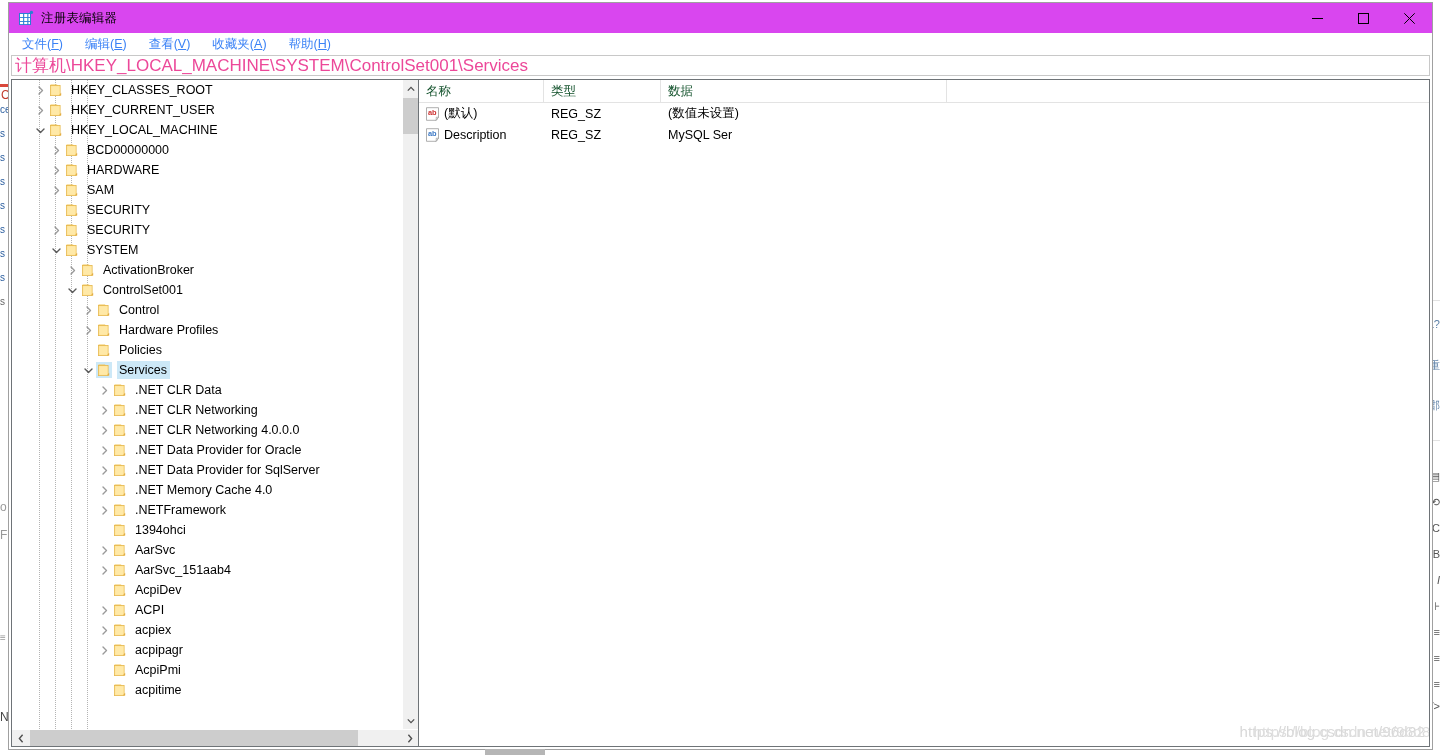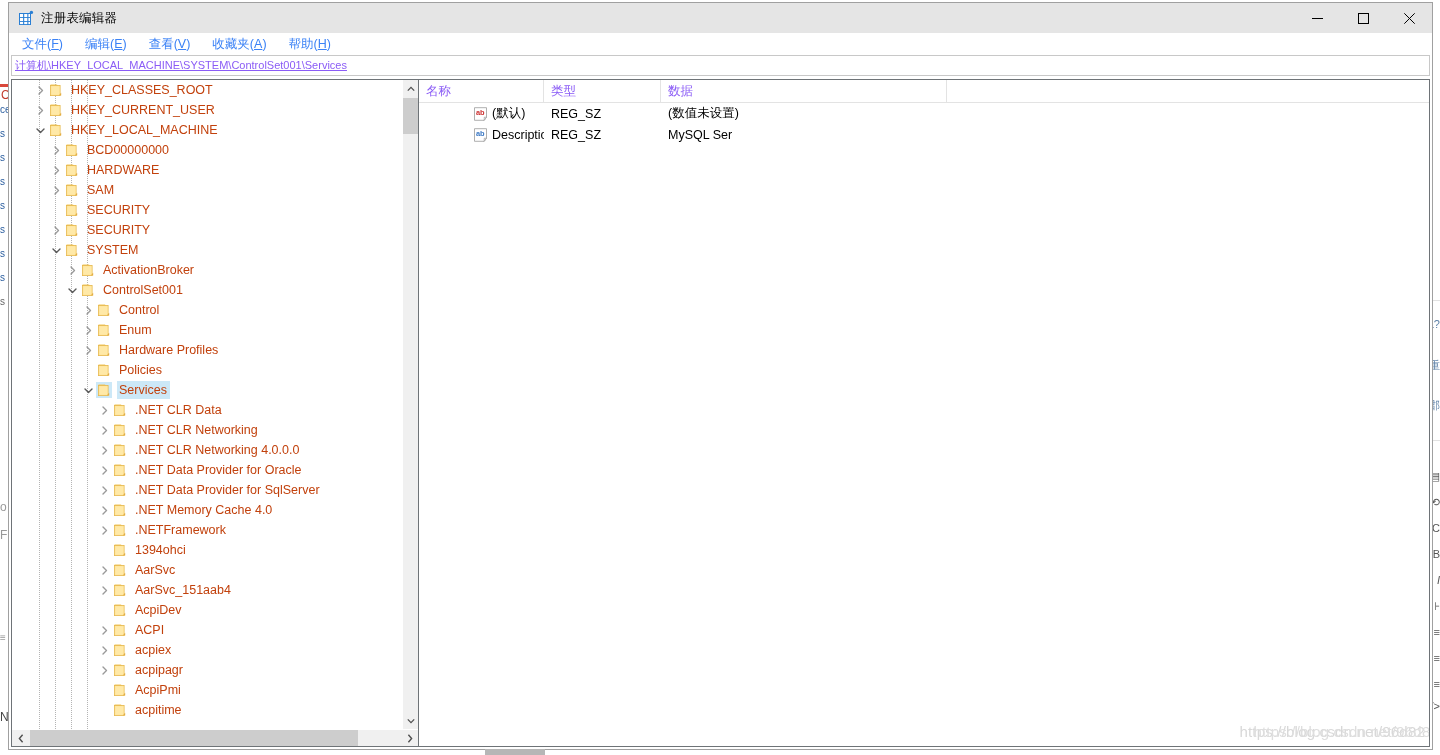--- a/index.html
+++ b/index.html
@@ -78,21 +78,21 @@
     background: #ffffff;
     border: 1px solid #a0a0a0;
     box-sizing: border-box;
     box-shadow: 0 0 0 0 rgba(0,0,0,0);
   }
 
   
   .titlebar {
     position: relative;
     height: 30px;
-    background: #e5e5e5;
+    background: #d946ef;
     display: flex;
     align-items: center;
     user-select: none;
   }
   .title-icon {
     width: 16px; height: 16px;
     margin-left: 9px;
     margin-right: 7px;
     position: relative;
     flex: 0 0 auto;
@@ -142,26 +142,25 @@
   .addressbar {
     margin: 0 2px 0 2px;
     height: 21px;
     border: 1px solid #c8c8c8;
     background: #ffffff;
     display: flex;
     align-items: center;
     box-sizing: border-box;
   }
   .address-text {
-    font-size: 11px;
-    color: #8b5cf6;
+    font-size: 17px;
+    color: #ec4899;
     padding-left: 3px;
     white-space: nowrap;
     overflow: hidden;
-    text-decoration: underline;
   }
 
   
   .content {
     position: absolute;
     left: 2px;
     top: 76px;
     right: 2px;
     bottom: 2px;
     display: flex;
@@ -213,21 +212,21 @@
   .twisty svg { display: block; }
   .folder {
     width: 16px; height: 16px;
     flex: 0 0 16px;
     position: relative;
     margin-right: 5px;
     z-index: 2;
   }
   .node-label {
     font-size: 12.5px;
-    color: #c2410c;
+    color: #000000;
     line-height: 16px;
     padding: 1px 3px 1px 2px;
     z-index: 2;
   }
   .tree-row.selected .node-label {
     background: #cce8f7;
   }
   .tree-row.selected .folder { background: #cce8f7; }
   
   .guide {
@@ -317,21 +316,21 @@
   .list-header {
     height: 22px;
     display: flex;
     background: #ffffff;
     border-bottom: 1px solid #e3e3e3;
     user-select: none;
   }
   .col-head {
     position: relative;
     font-size: 12.5px;
-    color: #8b5cf6;
+    color: #14532d;
     padding: 3px 0 0 7px;
     box-sizing: border-box;
     border-right: 1px solid #e3e3e3;
     cursor: default;
     white-space: nowrap;
   }
   .col-name { width: 125px; }
   .col-type { width: 117px; }
   .col-data { width: 286px; }
   .col-filler { flex: 1 1 auto; border-right: none; }
@@ -357,21 +356,20 @@
     display: flex;
     align-items: center;
   }
   .cell.type { width: 117px; padding-left: 7px; }
   .cell.data { width: 286px; padding-left: 7px; }
   .ab-icon {
     width: 15px; height: 14px;
     flex: 0 0 15px;
     margin-right: 4px;
     position: relative;
-    margin-left: 48px;
   }
 
   
   .watermark {
     position: absolute;
     right: 4px;
     bottom: 6px;
     font-size: 15px;
     color: #d8d8d8;
     white-space: nowrap;
@@ -678,35 +676,20 @@
                   <svg width="9" height="9" viewBox="0 0 9 9">
                     <polyline points="3,1 6.5,4.5 3,8" fill="none" stroke="#9a9a9a" stroke-width="1.4" stroke-linecap="round" stroke-linejoin="round"></polyline>
                   </svg>
                 </div>
                 <div class="folder"><svg width="16" height="16" viewBox="0 0 16 16">
                     <path d="M2.5 2.5 H9 L10.4 4.2 H2.5 Z" fill="#f2c75c"></path>
                     <rect x="2.5" y="3.4" width="9.6" height="10.2" fill="#ffe08a" stroke="#e6b84f" stroke-width="0.8"></rect>
                     <rect x="3.3" y="4.2" width="8.2" height="8.6" fill="#ffe9a8"></rect>
                     <path d="M11.6 12.2 L13.2 10.8 L13.2 13.6 L11.6 13.6 Z" fill="#e3ae44"></path>
                   </svg></div>
-                <div class="node-label">Enum</div>
-              </div>
-              <div class="tree-row">
-                <div style="width: 68px; flex: 0 0 68px; height: 20px;"></div>
-                <div class="twisty">
-                  <svg width="9" height="9" viewBox="0 0 9 9">
-                    <polyline points="3,1 6.5,4.5 3,8" fill="none" stroke="#9a9a9a" stroke-width="1.4" stroke-linecap="round" stroke-linejoin="round"></polyline>
-                  </svg>
-                </div>
-                <div class="folder"><svg width="16" height="16" viewBox="0 0 16 16">
-                    <path d="M2.5 2.5 H9 L10.4 4.2 H2.5 Z" fill="#f2c75c"></path>
-                    <rect x="2.5" y="3.4" width="9.6" height="10.2" fill="#ffe08a" stroke="#e6b84f" stroke-width="0.8"></rect>
-                    <rect x="3.3" y="4.2" width="8.2" height="8.6" fill="#ffe9a8"></rect>
-                    <path d="M11.6 12.2 L13.2 10.8 L13.2 13.6 L11.6 13.6 Z" fill="#e3ae44"></path>
-                  </svg></div>
                 <div class="node-label">Hardware Profiles</div>
               </div>
               <div class="tree-row">
                 <div style="width: 68px; flex: 0 0 68px; height: 20px;"></div>
                 <div class="twisty"></div>
                 <div class="folder"><svg width="16" height="16" viewBox="0 0 16 16">
                     <path d="M2.5 2.5 H9 L10.4 4.2 H2.5 Z" fill="#f2c75c"></path>
                     <rect x="2.5" y="3.4" width="9.6" height="10.2" fill="#ffe08a" stroke="#e6b84f" stroke-width="0.8"></rect>
                     <rect x="3.3" y="4.2" width="8.2" height="8.6" fill="#ffe9a8"></rect>
                     <path d="M11.6 12.2 L13.2 10.8 L13.2 13.6 L11.6 13.6 Z" fill="#e3ae44"></path>

